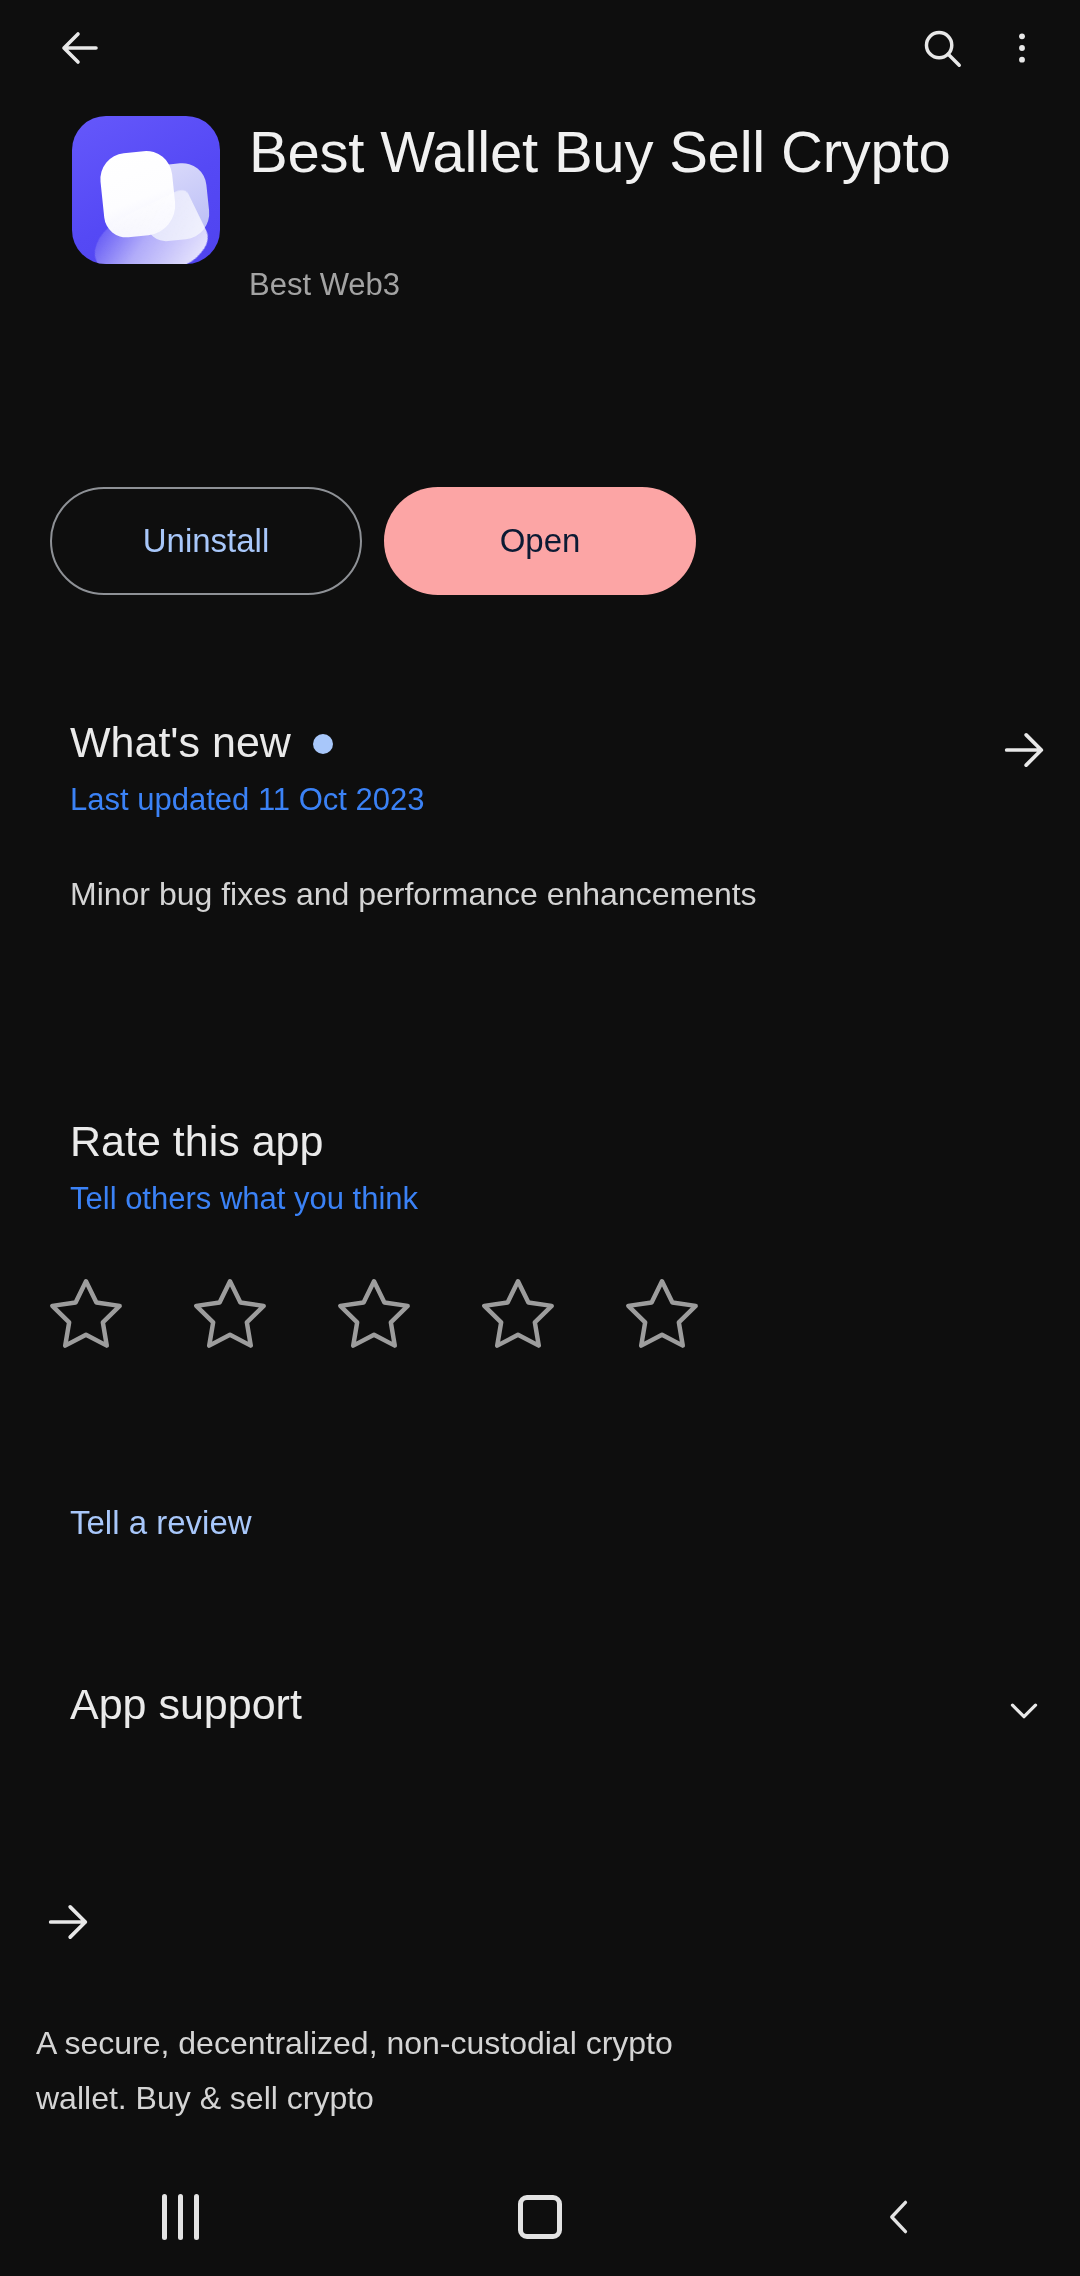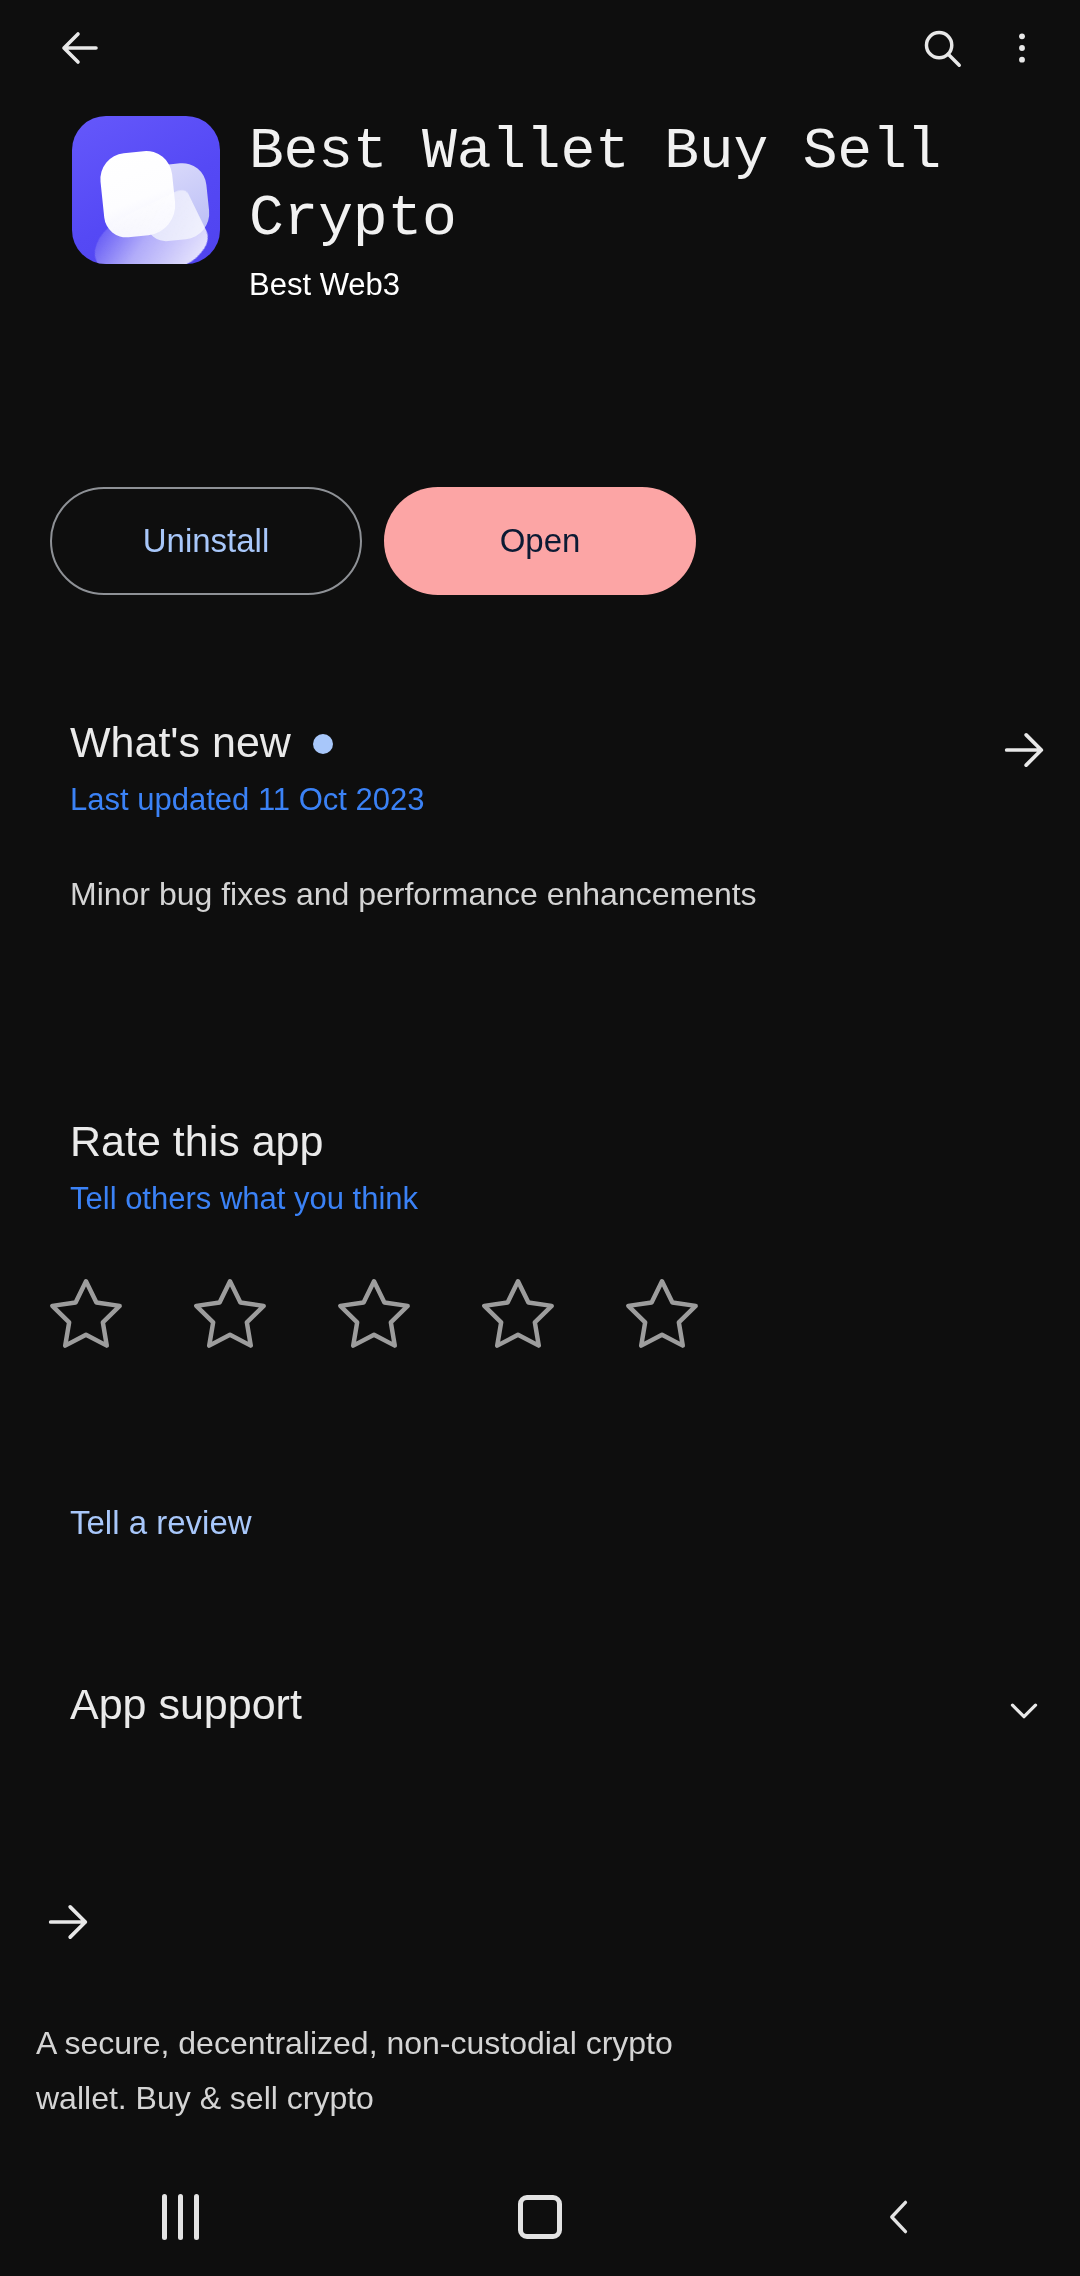--- a/index.html
+++ b/index.html
@@ -49,25 +49,24 @@
     background:linear-gradient(150deg,rgba(255,255,255,0.0) 0%,rgba(255,255,255,0.55) 45%,rgba(255,255,255,0.9) 100%);
     border-radius:40% 10% 30% 22px;
     transform:rotate(-26deg);
     filter:blur(0.4px);
   }
 
   .app-title{
     position:absolute; left:249px; top:2px; width:740px;
     font-size:58px; line-height:67px; font-weight:400; color:#f1f1f1;
     letter-spacing:-0.2px;
-    font-family:Liberation Mono, monospace;
   }
   .app-dev{
     position:absolute; left:249px; top:150px;
-    font-size:31px; line-height:38px; font-weight:500; color:#ffffff;
+    font-size:31px; line-height:38px; font-weight:500; color:#a3a3a3;
   }
 
   
   .actions{ position:absolute; top:487px; left:0; width:1080px; height:108px;text-align:center; }
   .btn{
     position:absolute; height:100%; border-radius:54px;
     display:flex; align-items:center; justify-content:center;
     font-size:33px; font-weight:500;
   }
   .btn-uninstall{

